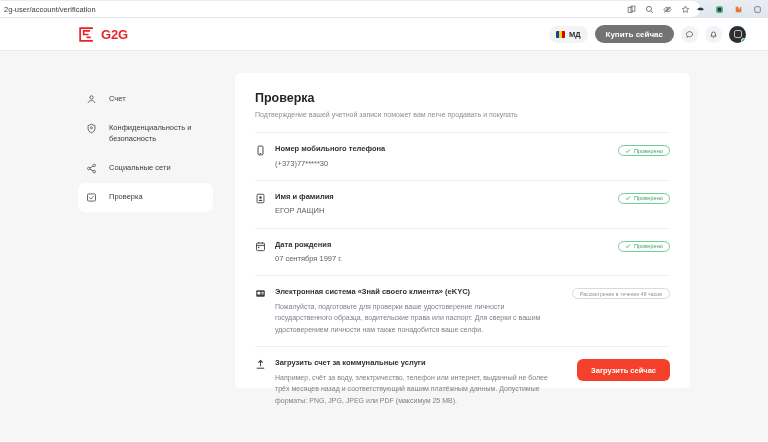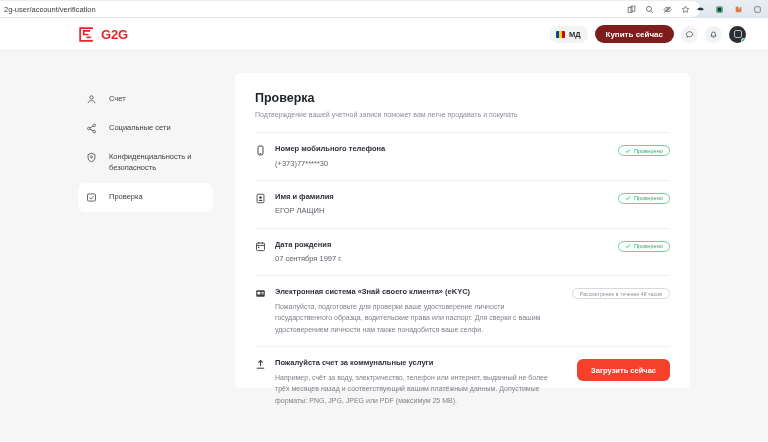--- a/index.html
+++ b/index.html
@@ -67,21 +67,21 @@
   .flag {
     width: 9px; height: 7px; border-radius: 1px;
     display: flex; overflow: hidden;
   }
   .flag i { display: block; height: 100%; flex: 1; }
   .flag .b { background: #0047ab; }
   .flag .y { background: #ffd400; }
   .flag .r { background: #d40000; }
   .locale-code { font-size: 7.5px; color: #2d2d2d; font-weight: 600; }
   .buy-btn {
-    background: #7f1d1d; color: #fff;
+    background: #737373; color: #fff;
     border: none; border-radius: 11px;
     height: 18px; padding: 0 11px;
     font-size: 8px; font-weight: 700;
     font-family: "Liberation Sans", sans-serif;
     cursor: pointer; white-space: nowrap;
   }
   .circle-btn {
     width: 17px; height: 17px; border-radius: 50%;
     background: #f2f3f5;
     display: flex; align-items: center; justify-content: center;
@@ -303,37 +303,37 @@
           <circle cx="8" cy="5" r="2.4"></circle>
             <path d="M3 13c.6-2.3 2.6-3.4 5-3.4s4.4 1.1 5 3.4"></path>
         </svg>
       </span>
       <span class="side-label">Счет</span>
     </div>
 
     <div class="side-item">
       <span class="side-ico">
         <svg viewBox="0 0 16 16" fill="none" stroke="currentColor" stroke-width="1.4">
+          <path d="M8 1.8l5 2v4.4c0 3-2.2 5.2-5 6-2.8-.8-5-3-5-6V3.8z"></path>
+          <circle cx="8" cy="7" r="1.4"></circle>
+        </svg>
+      </span>
+      <span class="side-label">Конфиденциальность и безопасность</span>
+    </div>
+
+    <div class="side-item">
+      <span class="side-ico">
+        <svg viewBox="0 0 16 16" fill="none" stroke="currentColor" stroke-width="1.4">
           <circle cx="12" cy="3.5" r="1.8"></circle>
             <circle cx="4" cy="8" r="1.8"></circle>
             <circle cx="12" cy="12.5" r="1.8"></circle>
           <path d="M5.6 7.1l4.8-2.6M5.6 8.9l4.8 2.6"></path>
         </svg>
       </span>
       <span class="side-label">Социальные сети</span>
-    </div>
-
-    <div class="side-item">
-      <span class="side-ico">
-        <svg viewBox="0 0 16 16" fill="none" stroke="currentColor" stroke-width="1.4">
-          <path d="M8 1.8l5 2v4.4c0 3-2.2 5.2-5 6-2.8-.8-5-3-5-6V3.8z"></path>
-          <circle cx="8" cy="7" r="1.4"></circle>
-        </svg>
-      </span>
-      <span class="side-label">Конфиденциальность и безопасность</span>
     </div>
 
     <div class="side-item active">
       <span class="side-ico">
         <svg viewBox="0 0 16 16" fill="none" stroke="currentColor" stroke-width="1.4">
           <rect x="2.2" y="2.8" width="11.6" height="10.4" rx="1.6"></rect>
           <path d="M5 8.2l2.1 2 4-4.4"></path>
         </svg>
       </span>
       <span class="side-label">Проверка</span>
@@ -429,21 +429,21 @@
     </div>
 
     <div class="vrow">
       <span class="row-ico">
         <svg viewBox="0 0 16 16" fill="none" stroke="currentColor" stroke-width="1.5">
           <path d="M8 10.6V2.4M4.8 5.4L8 2.2l3.2 3.2"></path>
             <path d="M2.6 13.4h10.8"></path>
         </svg>
       </span>
       <div class="row-body">
-        <div class="row-title">Пожалуйста счет за коммунальные услуги</div>
+        <div class="row-title">Загрузить счет за коммунальные услуги</div>
         <div class="row-desc">Например, счёт за воду, электричество, телефон или интернет, выданный не более трёх месяцев назад и соответствующий вашим платёжным данным. Допустимые форматы: PNG, JPG, JPEG или PDF (максимум 25 MB).</div>
       </div>
       <div class="row-aside">
         <button class="upload-btn">Загрузить сейчас</button>
       </div>
     </div>
 
   </div>
 </div>
 

